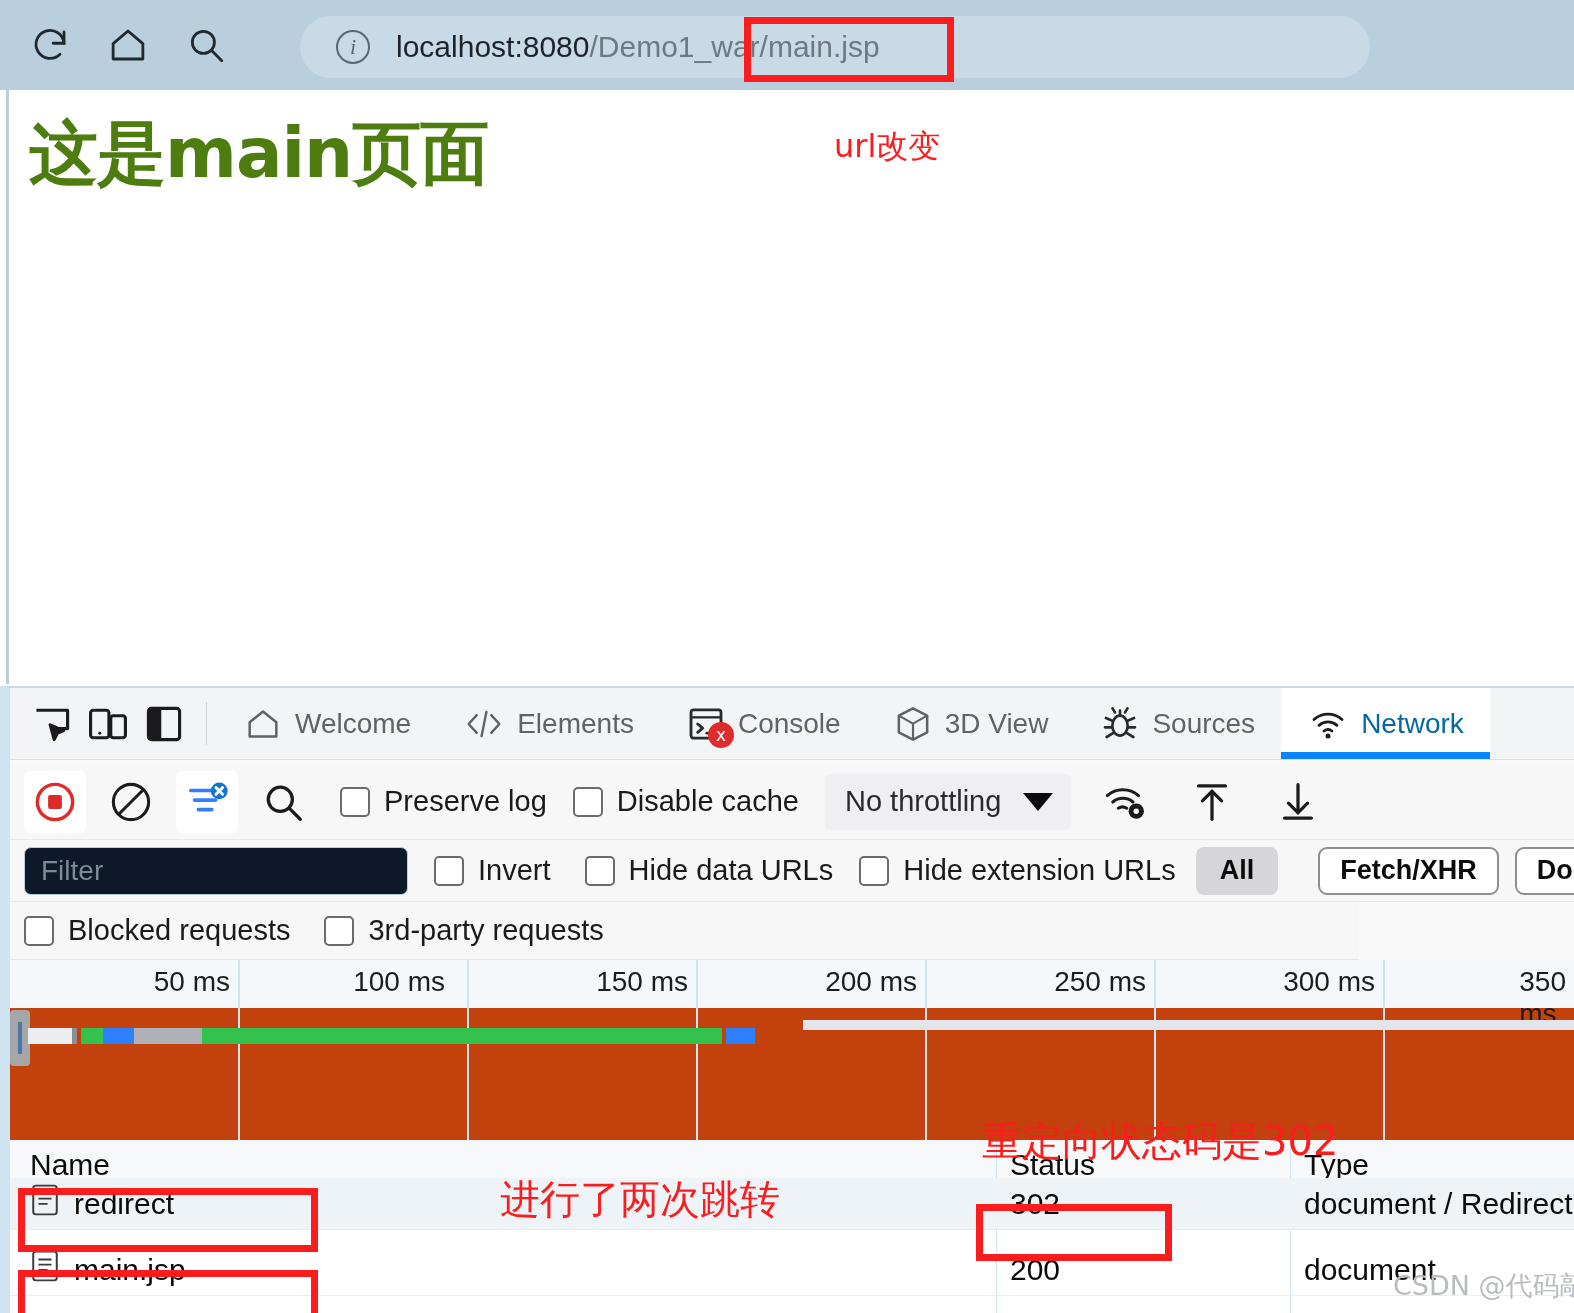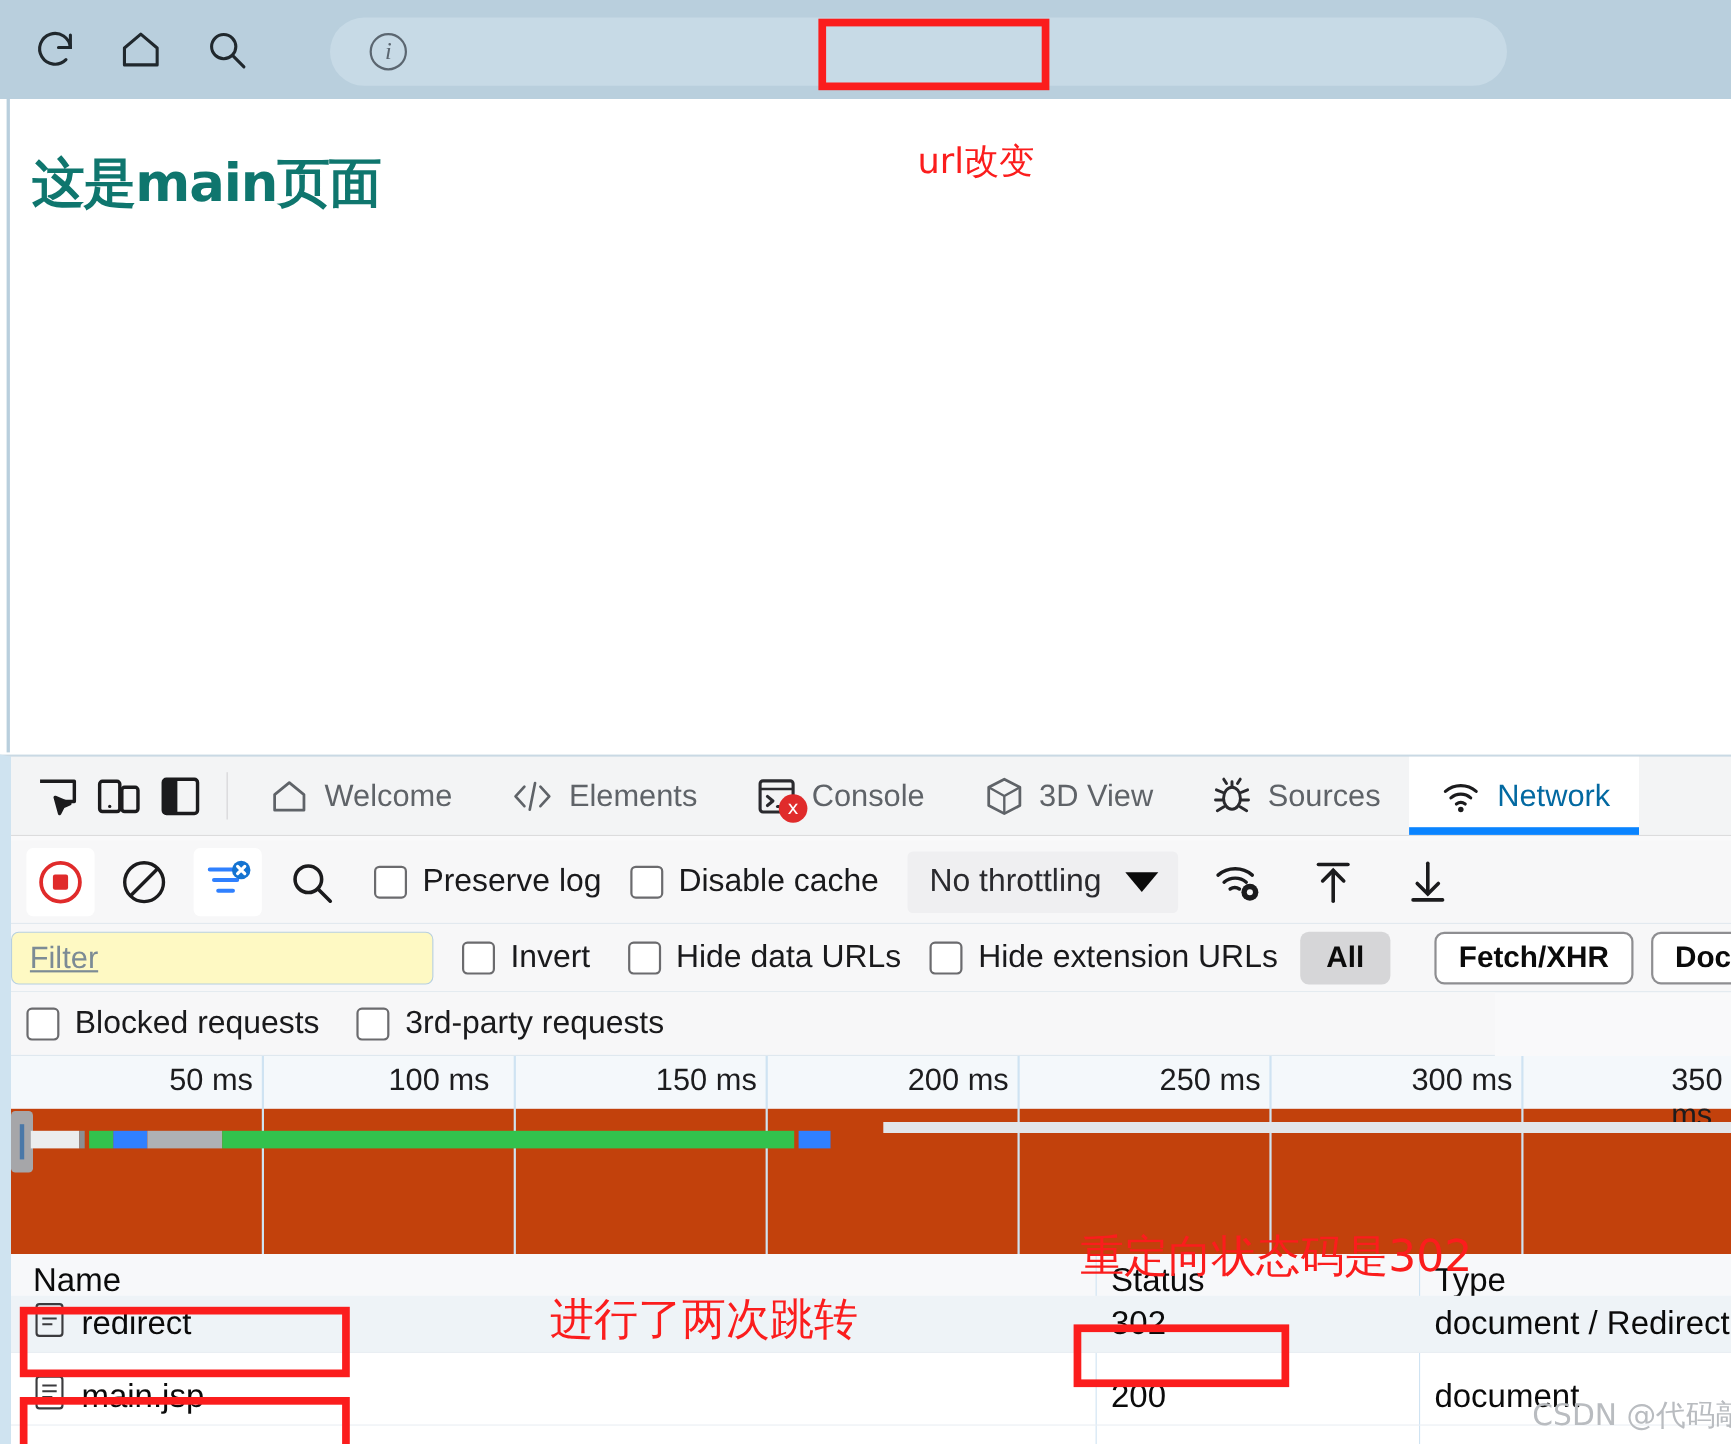--- a/index.html
+++ b/index.html
@@ -58,24 +58,23 @@
   
   #page-viewport {
     position: absolute; left: 6px; top: 90px;
     width: 1568px; height: 594px;
     background: #ffffff;
     border-left: 3px solid #b9cfdd;
     border-right: 0;
   }
   #page-heading {
     position: absolute; left: 20px; top: 18px;
-    font-size: 48px; font-weight: bold; color: #0f766e;
+    font-size: 69px; font-weight: bold; color: #4d7c0f;
     font-family: "DejaVu Sans", sans-serif;
     letter-spacing: -1px;
-    margin-top: 27px;
   }
 
   
   #devtools {
     position: absolute; left: 0; top: 686px;
     width: 1574px; height: 627px;
     background: #f9f9fa;
     border-top: 2px solid #c9d9e4;
     border-left: 10px solid #cfe3f0;
   }
@@ -151,27 +150,26 @@
   }
 
   
   #filter-row {
     position: absolute; left: 0; top: 152px; width: 1564px; height: 62px;
     background: #f7f7f8;
     display: flex; align-items: center;
     border-bottom: 1px solid #e2e9ef;
   }
   #filter-input {
-    width: 384px; height: 48px;
+    margin-left: 14px; width: 384px; height: 48px;
     border: 1.5px solid #b6cfe0; border-radius: 7px;
-    background: #fef9c3;
+    background: #0f172a;
     font-size: 28px; color: #7c8b95;
     padding: 0 16px;
     font-family: "Liberation Sans", sans-serif;
-    text-decoration: underline;
   }
   #filter-input::placeholder { color: #7c8b95; opacity: 1; }
   .vsep { width: 2px; height: 38px; background: #cfd9e2; margin: 0 14px; }
   .type-btn {
     height: 48px; padding: 0 20px; margin-left: 16px;
     border: 2px solid #8e8e91; border-radius: 9px;
     background: #fff; color: #0b0b0b;
     font-size: 27px; font-weight: bold;
     display: flex; align-items: center; cursor: pointer;
     white-space: nowrap;
@@ -290,20 +288,23 @@
 
   <div class="nav-btn">
     <svg width="42" height="42" viewBox="0 0 24 24" fill="none" stroke="#20282d" stroke-width="1.6" stroke-linecap="round">
       <circle cx="10.5" cy="10.5" r="6.3"></circle>
         <path d="M15.2 15.2 21 21"></path>
     </svg>
   </div>
 
   <div id="url-bar">
     <div id="info-icon">i</div>
+    <div id="url-text">
+      <span class="host">localhost:8080</span><span class="rest">/Demo1_war/main.jsp</span>
+    </div>
   </div>
 </div>
 
 <div class="redbox" style="left:744px; top:17px; width:210px; height:65px;"></div>
 
 <div id="page-viewport">
   <div id="page-heading">这是main页面</div>
 </div>
 
 <div class="redtext" style="left:800px; top:125px; font-size:32px;margin-left:34px;">url改变</div>

